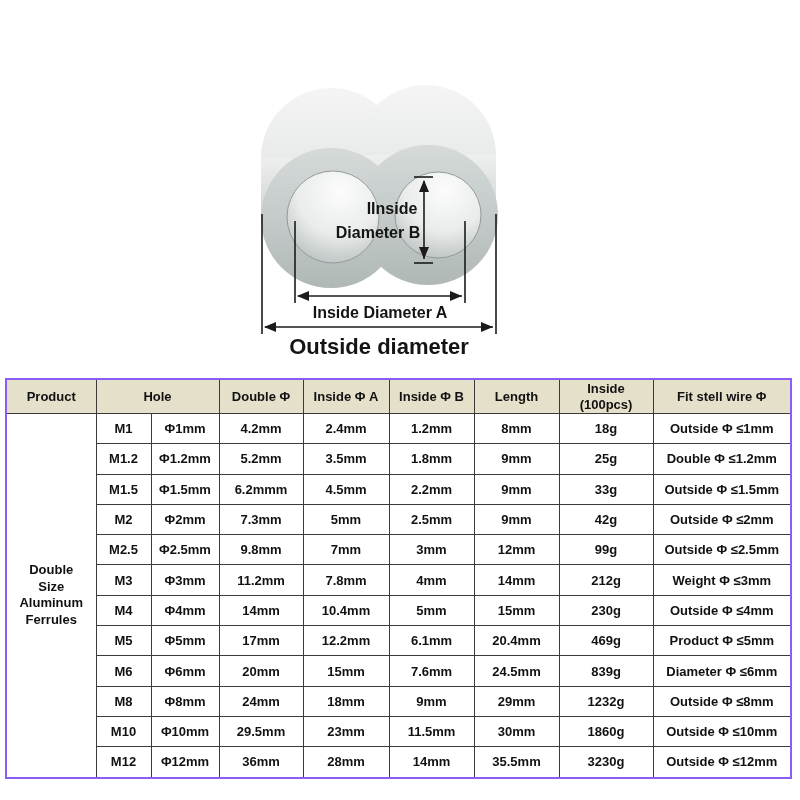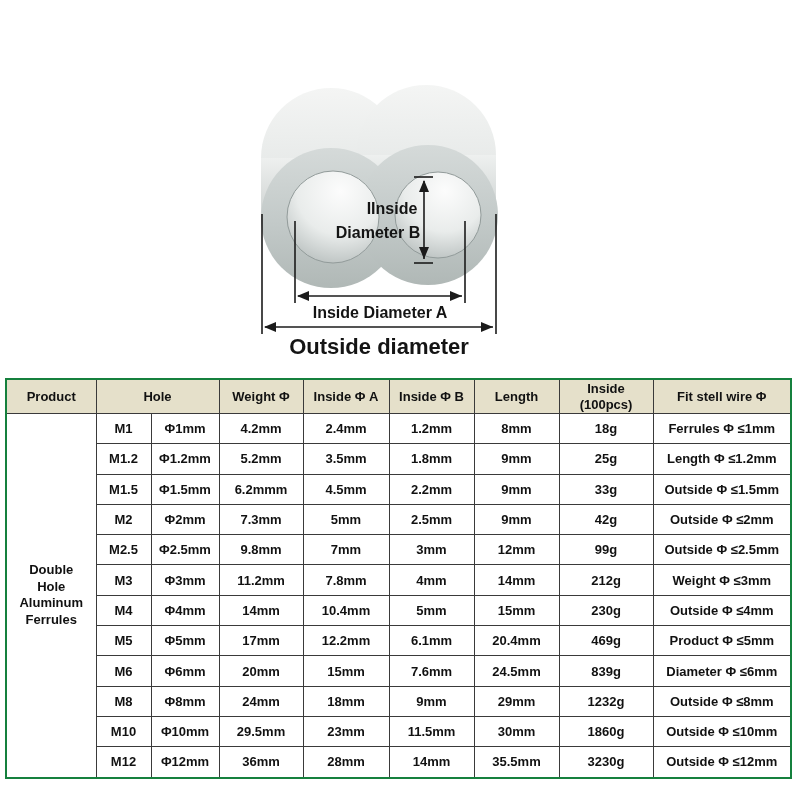--- a/index.html
+++ b/index.html
@@ -15,21 +15,21 @@
   .diagram { position: absolute; left: 8px; top: 0; width: 800px; height: 376px; }
   .diagram svg { display: block; }
   .dim-label { fill: #141414; font-family: "Liberation Sans", sans-serif; font-weight: 700; }
 
   
   table.spec {
     position: absolute; left: 5px; top: 378px;
     width: 785px;
     border-collapse: collapse;
     table-layout: fixed;
-    border: 2px solid #15803d;
+    border: 2px solid #8b5cf6;
     font-family: "Liberation Sans", sans-serif;
   }
   table.spec th, table.spec td {
     border: 1px solid #3a3a3a;
     text-align: center;
     vertical-align: middle;
     font-size: 13px;
     font-weight: 700;
     color: #111111;
     padding: 0 2px;
@@ -124,53 +124,53 @@
         <col style="width:86px">
         <col style="width:85px">
       <col style="width:85px">
         <col style="width:94px">
         <col style="width:138px">
     </colgroup>
     <thead>
       <tr>
         <th>Product</th>
         <th colspan="2">Hole</th>
-        <th>Weight Φ</th>
+        <th>Double Φ</th>
         <th>Inside Φ A</th>
         <th>Inside Φ B</th>
         <th>Length</th>
         <th>Inside
 (100pcs)</th>
         <th>Fit stell wire Φ</th>
       </tr>
     </thead>
     <tbody>
         <tr>
           <td rowspan="12" class="product-cell">Double
-Hole
+Size
 Aluminum
 Ferrules</td>
           <td>M1</td>
           <td>Φ1mm</td>
           <td>4.2mm</td>
           <td>2.4mm</td>
           <td>1.2mm</td>
           <td>8mm</td>
           <td>18g</td>
-          <td>Ferrules Φ ≤1mm</td>
+          <td>Outside Φ ≤1mm</td>
         </tr>
         <tr>
           <td>M1.2</td>
           <td>Φ1.2mm</td>
           <td>5.2mm</td>
           <td>3.5mm</td>
           <td>1.8mm</td>
           <td>9mm</td>
           <td>25g</td>
-          <td>Length Φ ≤1.2mm</td>
+          <td>Double Φ ≤1.2mm</td>
         </tr>
         <tr>
           <td>M1.5</td>
           <td>Φ1.5mm</td>
           <td>6.2mmm</td>
           <td>4.5mm</td>
           <td>2.2mm</td>
           <td>9mm</td>
           <td>33g</td>
           <td>Outside Φ ≤1.5mm</td>

